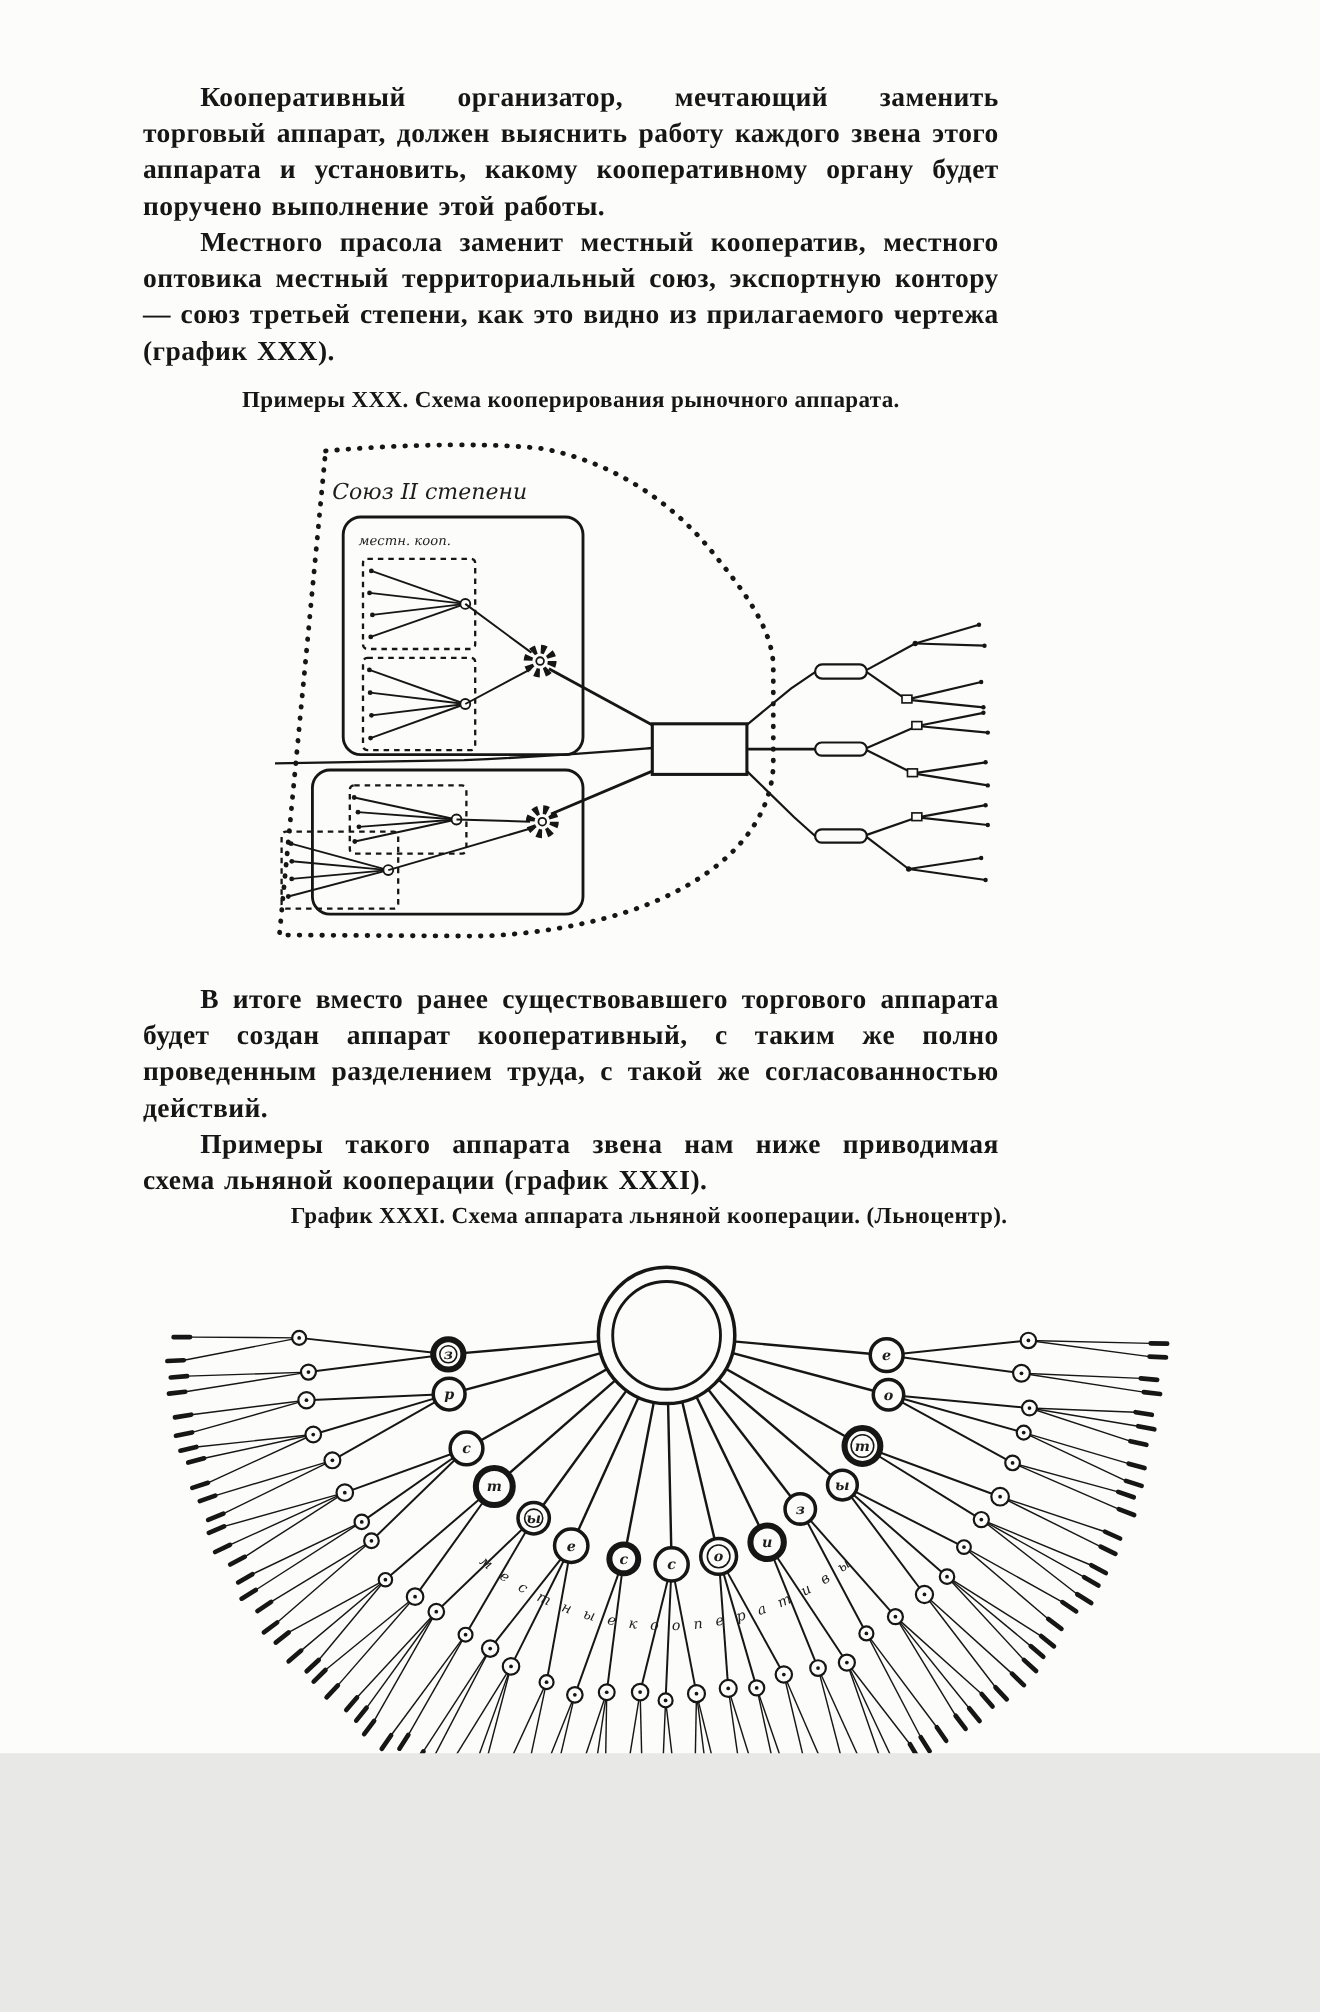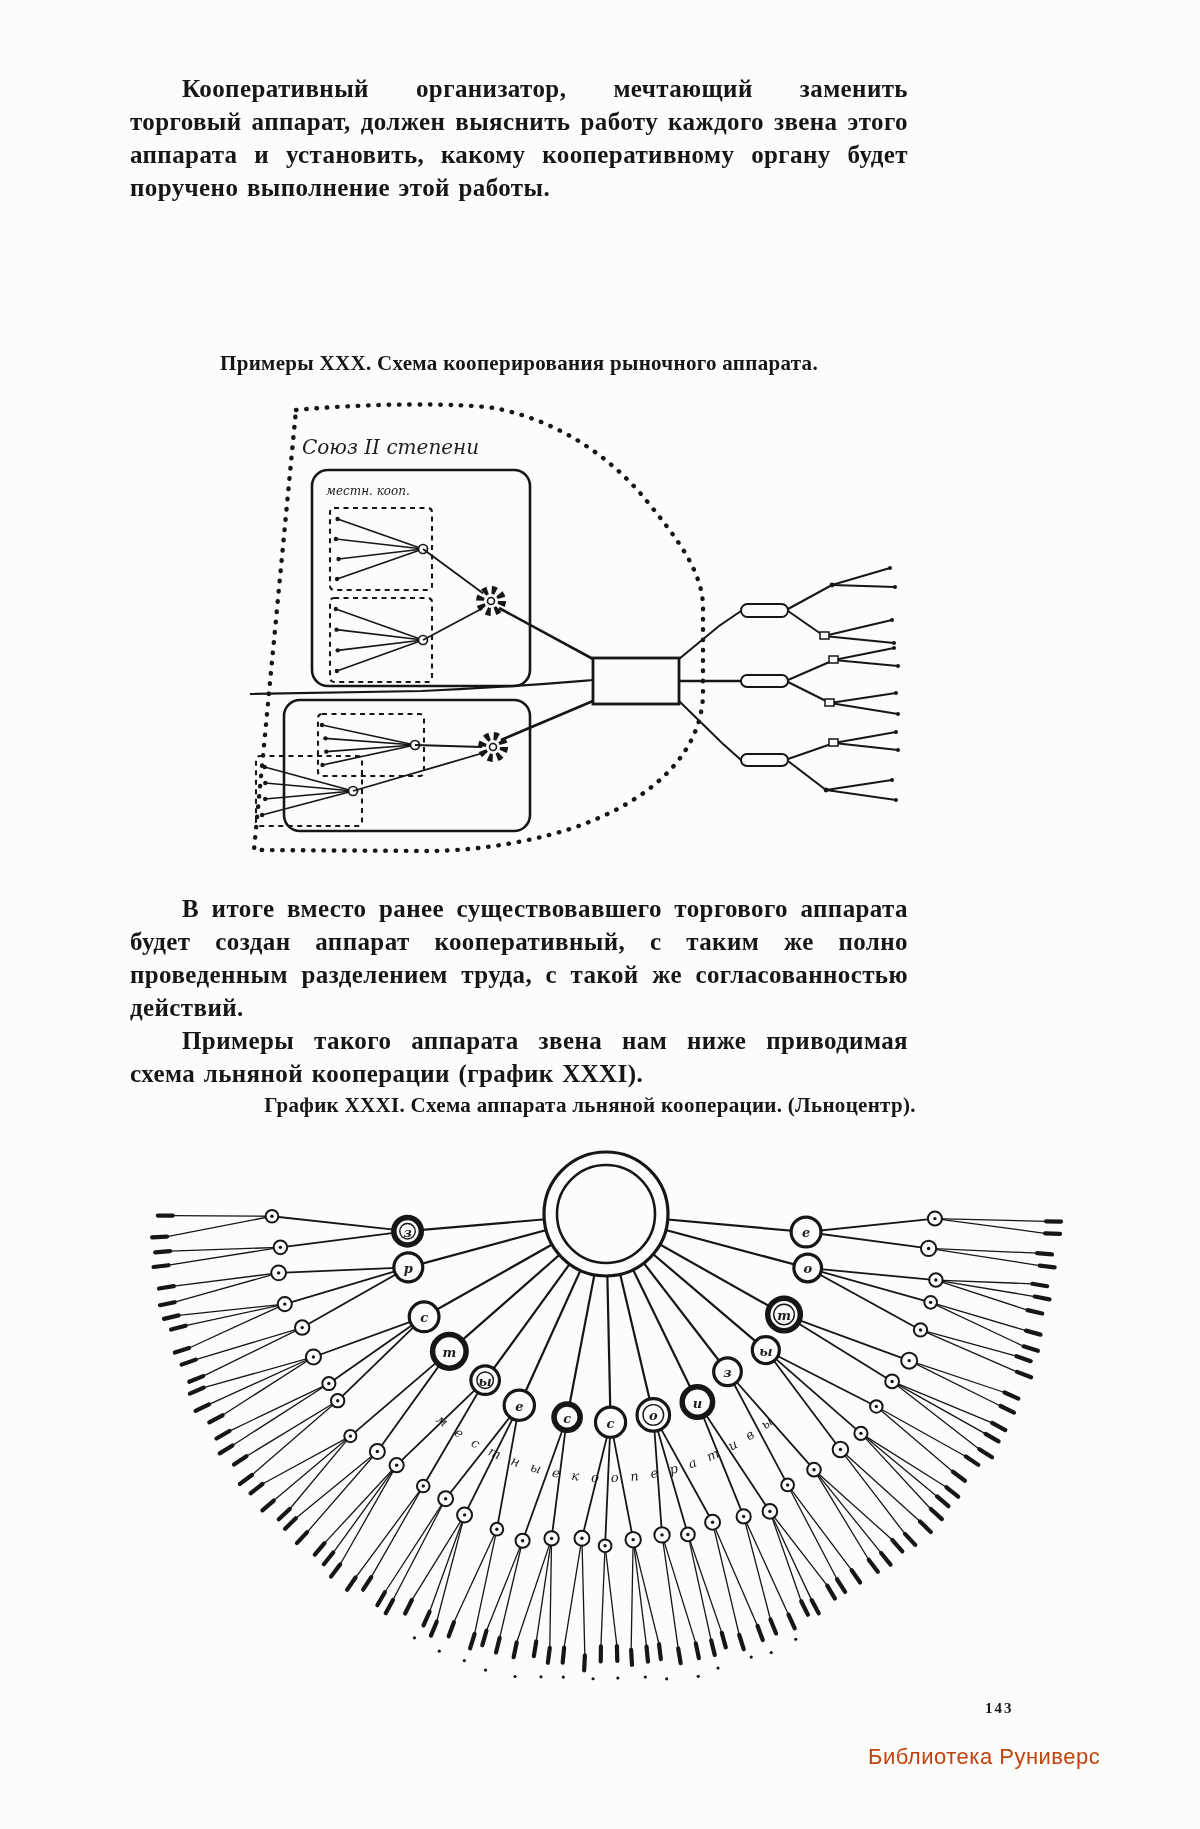--- a/index.html
+++ b/index.html
@@ -1,18 +1,18 @@
 <!DOCTYPE html>
 <html lang="ru"><head>
 <meta charset="utf-8">
 <title>Scanned book page 143</title>
 <style>
   html,body{margin:0;padding:0;background:#e8e8e6;}
   .page{
-    position:relative; width:1200px; height:1829px; margin:0 auto;
+    position:relative; width:1200px; height:1594px; margin:0 auto;
     background:#fcfcfb; overflow:hidden;
     font-family:"Liberation Serif","DejaVu Serif",serif; color:#161616;
   }
   .bodytext{position:absolute; left:130px; width:778px;}
   .bodytext p{
     margin:0; font-size:25px; line-height:33px; font-weight:bold;
     text-align:justify; text-indent:52px; letter-spacing:.4px; word-spacing:2px;
   }
   .caption{
     position:absolute; font-size:21px; font-weight:bold; letter-spacing:.3px;
@@ -36,20 +36,21 @@
     fill:#1d1d1d;
   }
 </style>
 </head>
 <body>
 
 <div class="page">
 
   <div class="bodytext" style="top:72px;">
     <p>Кооперативный организатор, мечтающий заменить торговый аппарат, должен выяснить работу каждого звена этого аппарата и установить, какому кооперативному органу будет поручено выполнение этой работы.</p>
+    <p>Местного прасола заменит местный кооператив, местного оптовика местный территориальный союз, экспортную контору — союз третьей степени, как это видно из прилагаемого чертежа (график XXX).</p>
   </div>
 
   <div class="caption" style="left:130px; top:351px; width:778px;">Примеры XXX. Схема кооперирования рыночного аппарата.</div>
 
   <svg id="diag30" class="diagram" style="left:222px; top:398px;" width="690" height="465" viewBox="0 0 690 465">
 
     <path class="ln" d="M 74 12 C 150 5 235 5 272 10 C 335 22 388 58 424 102 C 454 139 479 171 481 206
              L 481 298 C 479 348 441 396 362 426 C 320 442 262 452 212 453 L 32 452 Z" stroke-width="4.4" stroke-dasharray="0.5 9.8" stroke-linecap="round"></path>
 
     <text class="hand" x="80" y="56" font-size="20">Союз II степени</text>

